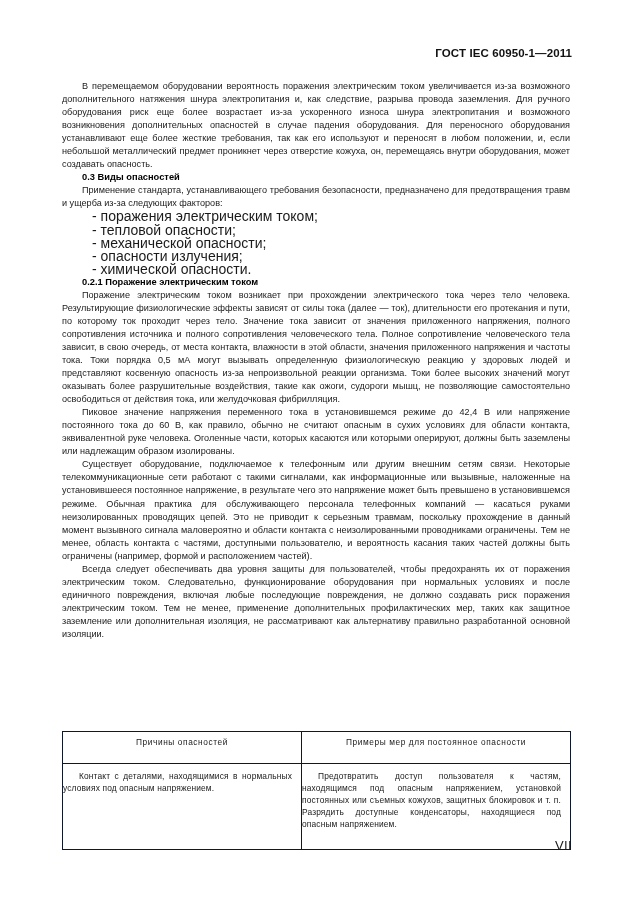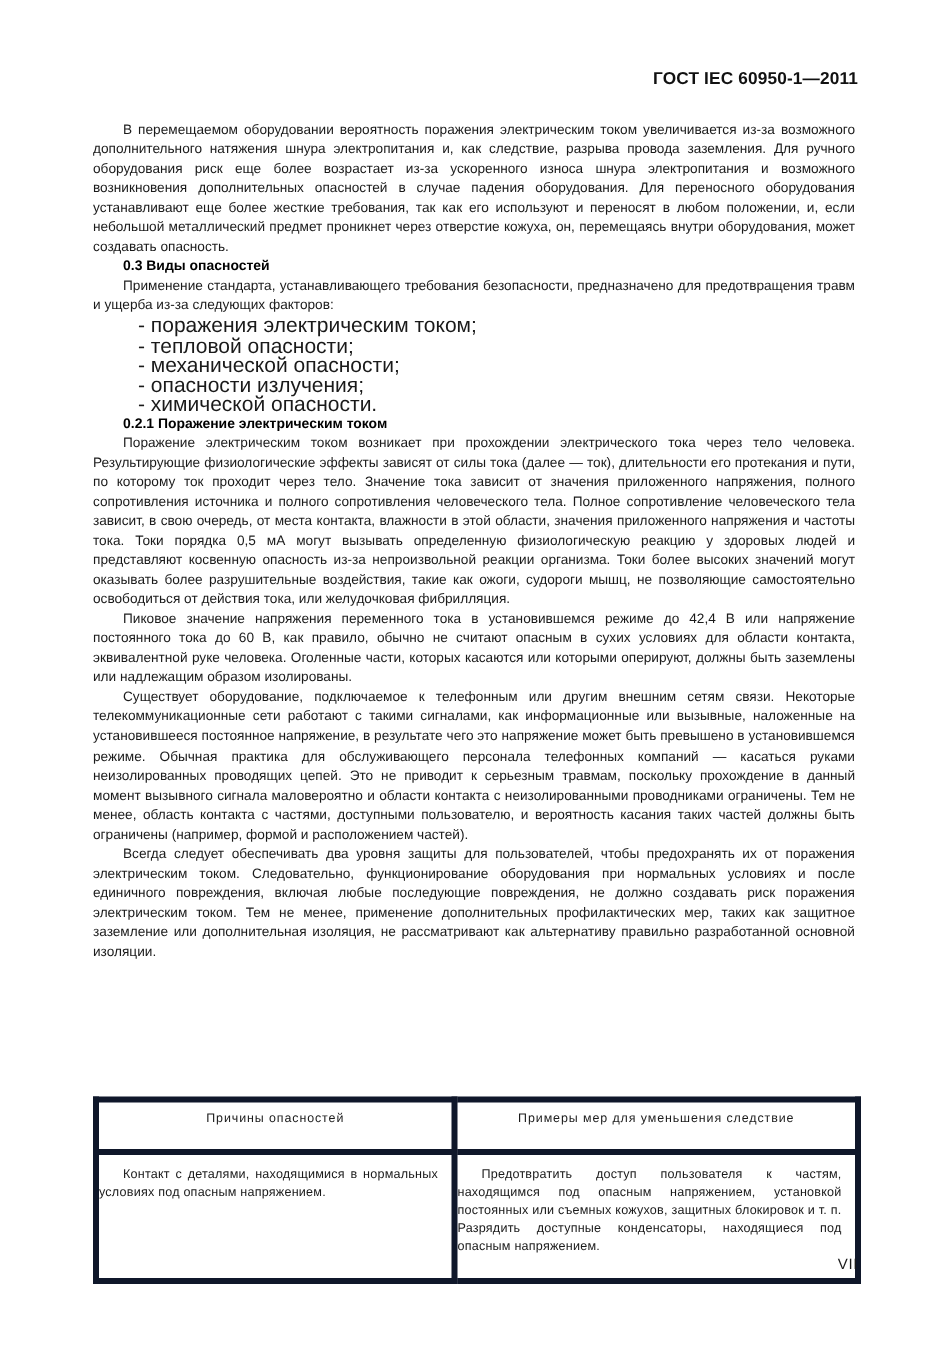--- a/index.html
+++ b/index.html
@@ -78,21 +78,21 @@
   .hazard-table {
     position: absolute;
     left: 62px;
     top: 731px;
     width: 508px;
     border-collapse: collapse;
     table-layout: fixed;
   }
   .hazard-table th,
   .hazard-table td {
-    border: 4px solid #0f172a;
+    border: 1px solid #0f172a;
     vertical-align: top;
     padding: 0;
   }
   .hazard-table th {
     font-size: 8.3px;
     font-weight: normal;
     letter-spacing: 0.6px;
     text-align: center;
     height: 22px;
     padding: 5px 4px 4px 4px;
@@ -109,21 +109,21 @@
   }
   .hazard-table col.c1 { width: 239px; }
   .hazard-table col.c2 { width: 269px; }
   .hazard-table tbody tr { height: 86px; }
 
   
   .folio {
     position: absolute;
     right: 58px;
     top: 838px;
-    font-size: 10px;
+    font-size: 13px;
     color: #1a1a1a;
     letter-spacing: 0.4px;
   }
 </style>
 </head>
 <body>
 
 <div class="page">
 
   <div class="page-header">ГОСТ IEC 60950-1—2011</div>
@@ -157,21 +157,21 @@
   </div>
 
   <table class="hazard-table">
     <colgroup>
       <col class="c1">
       <col class="c2">
     </colgroup>
     <thead>
       <tr>
         <th>Причины опасностей</th>
-        <th>Примеры мер для уменьшения следствие</th>
+        <th>Примеры мер для постоянное опасности</th>
       </tr>
     </thead>
     <tbody>
       <tr>
         <td>Контакт с деталями, находящимися в нормальных условиях под опасным напряжением.</td>
         <td>Предотвратить доступ пользователя к частям, находящимся под опасным напряжением, установкой постоянных или съемных кожухов, защитных блокировок и т. п. Разрядить доступные конденсаторы, находящиеся под опасным напряжением.</td>
       </tr>
     </tbody>
   </table>
 

